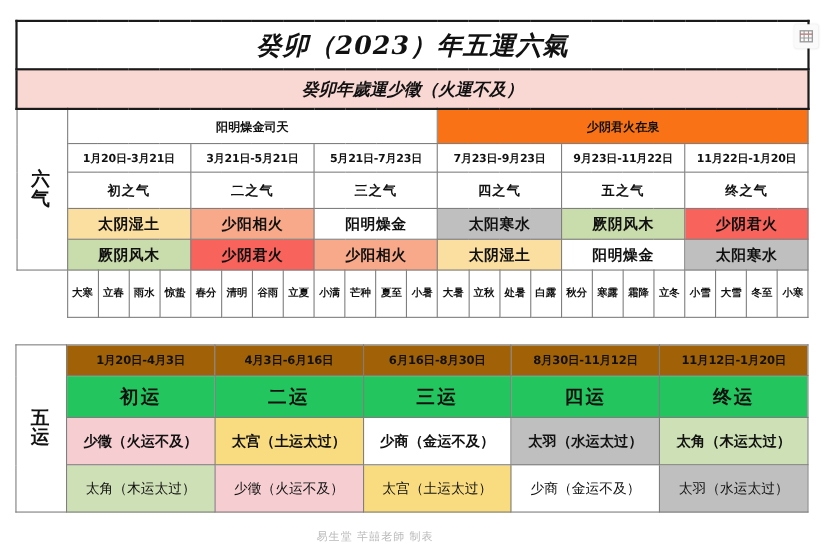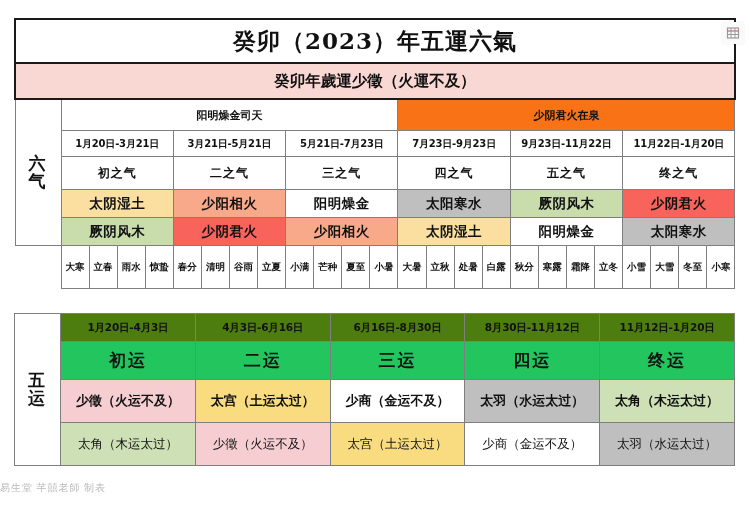--- a/index.html
+++ b/index.html
@@ -29,21 +29,21 @@
     color: #111;
   }
 
   
   #qi-table {
     position: absolute;
     left: 14px;
     top: 18px;
     width: 720px;
   }
-  .outer-edge { border: 2px solid #1a1a1a !important; }
+  .outer-edge { border: 2px solid #1a1a1a !important; font-style: italic; }
 
   .title-cell {
     height: 42px;
     font-size: 23px;
     font-weight: bold;
     letter-spacing: 1px;
     font-family: "DejaVu Serif", "Liberation Serif", serif;
     color: #0d0d0d;
     background: #fff;
   }
@@ -121,21 +121,21 @@
   #yun-table {
     position: absolute;
     left: 14px;
     top: 313px;
     width: 720px;
   }
   .yun-date-cell {
     height: 27px;
     font-size: 10.5px;
     font-weight: bold;
-    background: #4d7c0f;
+    background: #a16207;
     letter-spacing: -0.2px;
   }
   .yun-name-cell {
     height: 37px;
     font-size: 17px;
     font-weight: bold;
     background: #22c55e;
     letter-spacing: 2px;
     font-family: "DejaVu Serif", "Liberation Serif", serif;
     color: #111;
@@ -158,25 +158,25 @@
   .y-white  { background: #ffffff; }
   .y-gray   { background: #bfbfbf; }
   .y-green  { background: #cee0b5; }
 
   
   #credit {
     position: absolute;
     left: 0;
     top: 481px;
     width: 682px;
-    text-align: left;
+    text-align: center;
     font-size: 10px;
     color: #b9b9b9;
     letter-spacing: 1px;
-    font-family: Liberation Serif, serif;
+    font-family: Liberation Sans, sans-serif;
   }
 
   
   #wm-icon {
     position: absolute;
     right: 6px;
     top: 22px;
     width: 22px;
     height: 22px;
     border-radius: 3px;

